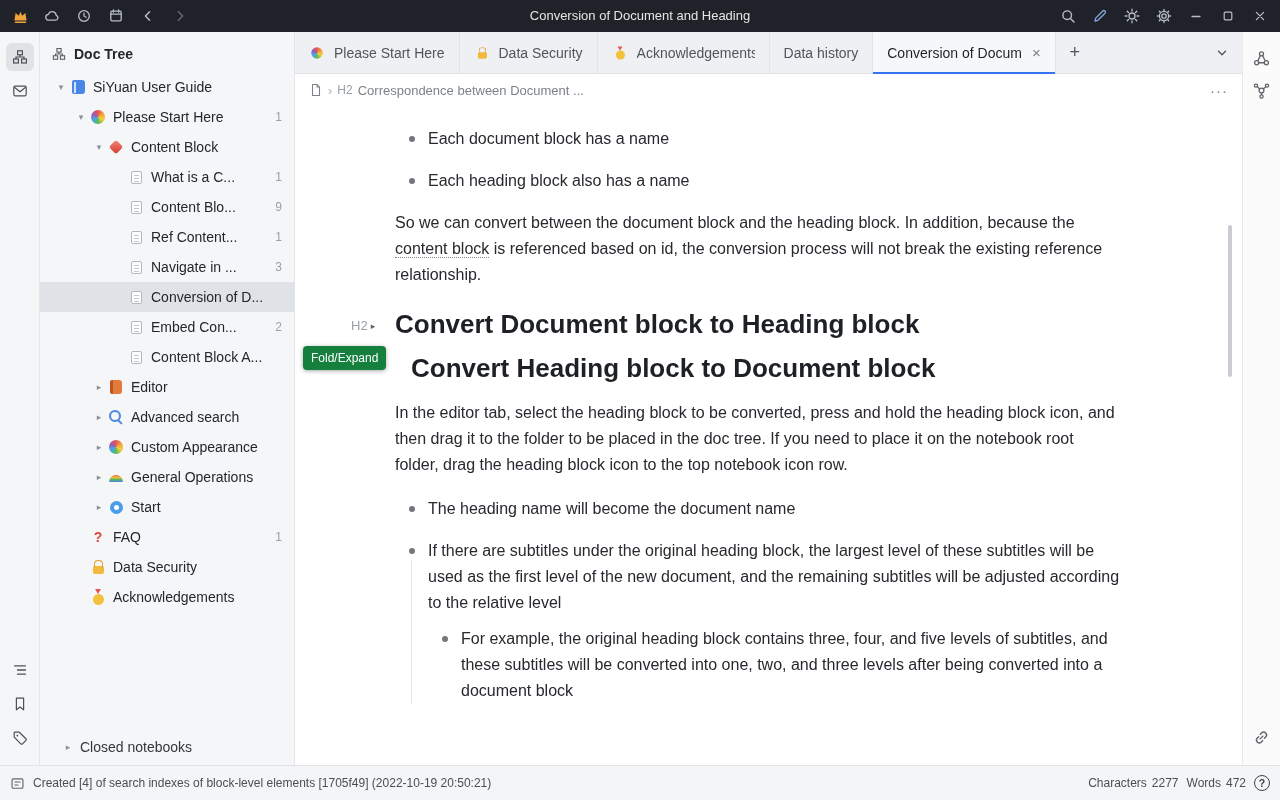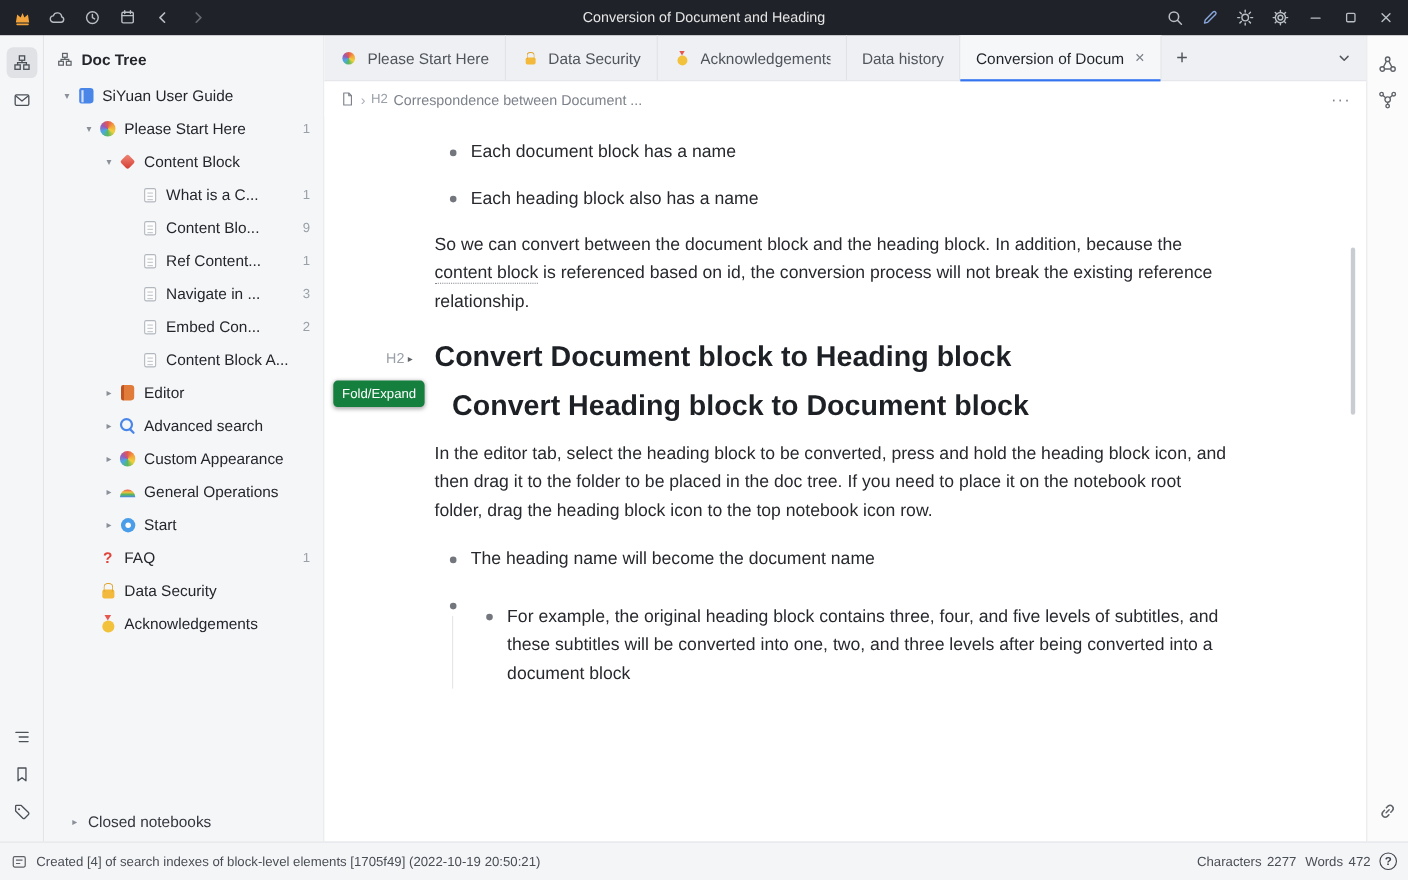--- a/index.html
+++ b/index.html
@@ -305,20 +305,28 @@
 
         <div class="dt-row lvl3">
           <span class="arrow"></span>
           <span class="ticon">
               <span class="icon-file-i"></span>
             </span>
           <span class="dt-label">Navigate in ...</span>
           <span class="dt-count">3</span>
         </div>
 
+        <div class="dt-row lvl3 selected">
+          <span class="arrow"></span>
+          <span class="ticon">
+              <span class="icon-file-i"></span>
+            </span>
+          <span class="dt-label">Conversion of D...</span>
+          <span class="dt-count"></span>
+        </div>
 
         <div class="dt-row lvl3">
           <span class="arrow"></span>
           <span class="ticon">
               <span class="icon-file-i"></span>
             </span>
           <span class="dt-label">Embed Con...</span>
           <span class="dt-count">2</span>
         </div>
 
@@ -496,20 +504,21 @@
             </div>
           <div class="licontent">The heading name will become the document name</div>
         </div>
 
         <div class="li">
           <div class="bcol">
             <span class="bullet"></span>
             <span class="vline"></span>
           </div>
           <div class="licontent">
+            <div>If there are subtitles under the original heading block, the largest level of these subtitles will be used as the first level of the new document, and the remaining subtitles will be adjusted according to the relative level</div>
             <div class="li nested">
               <div class="bcol">
                   <span class="bullet"></span>
                 </div>
               <div class="licontent">For example, the original heading block contains three, four, and five levels of subtitles, and these subtitles will be converted into one, two, and three levels after being converted into a document block</div>
             </div>
           </div>
         </div>
 
         <div class="vthumb"></div>

